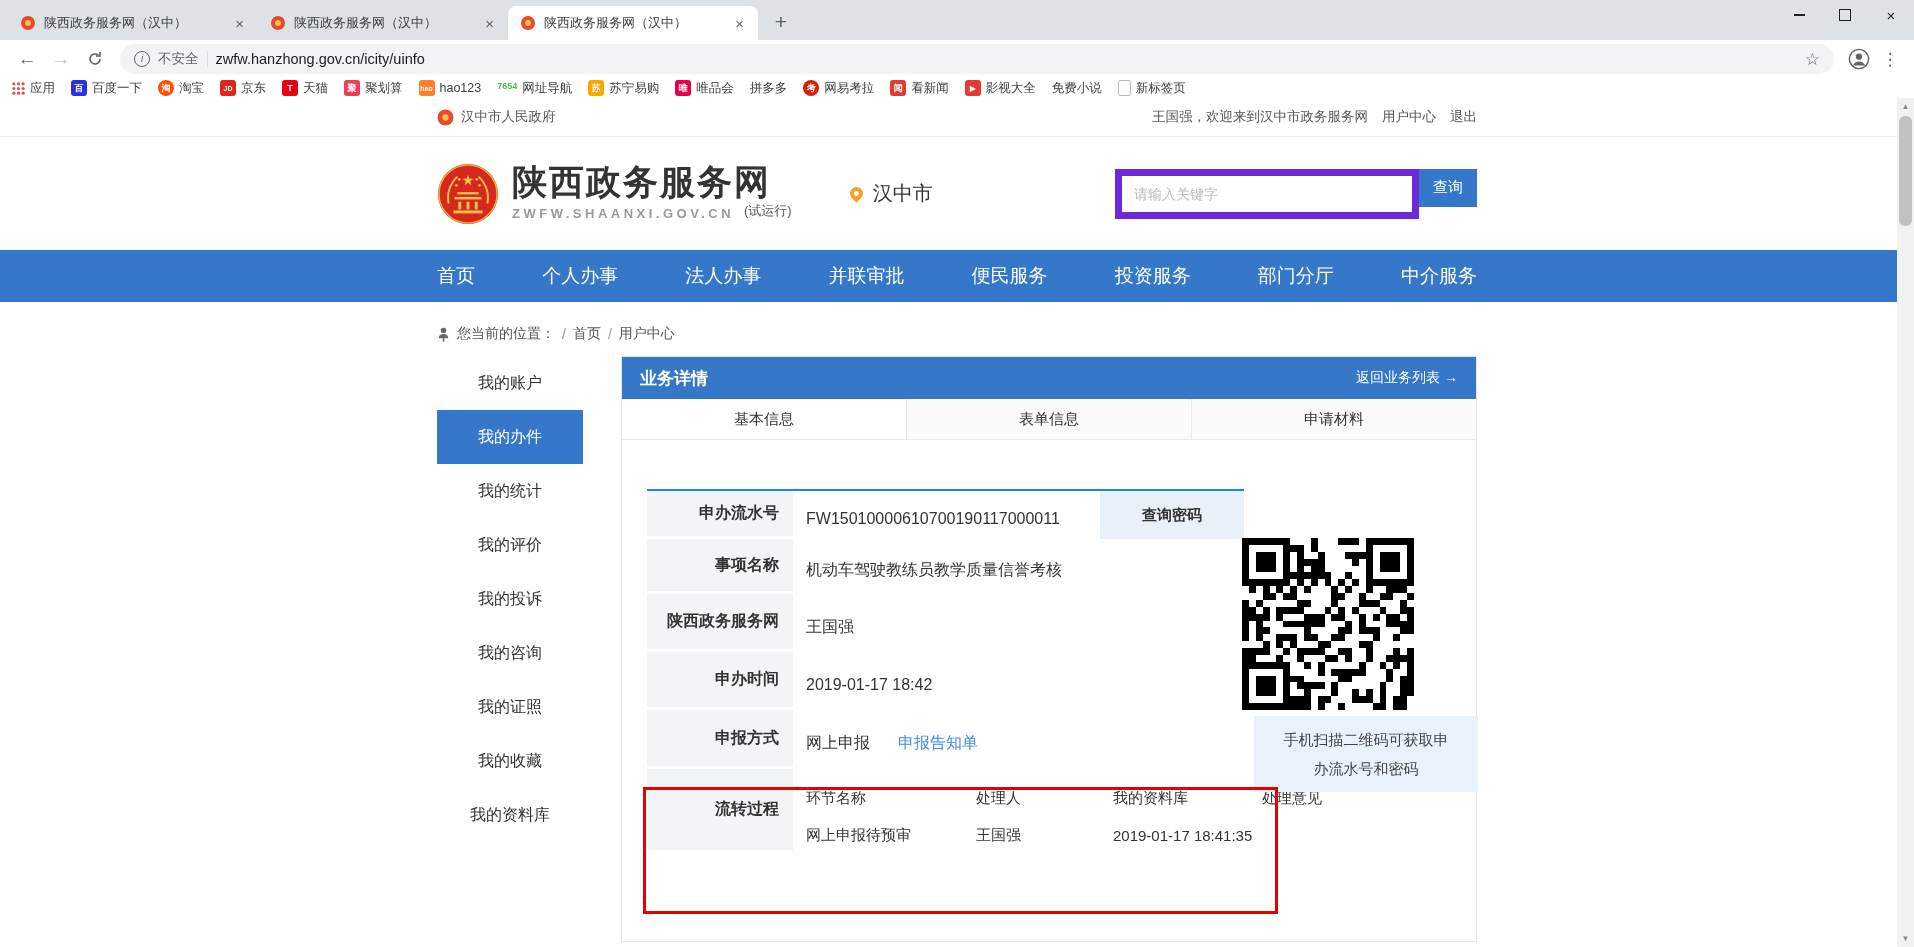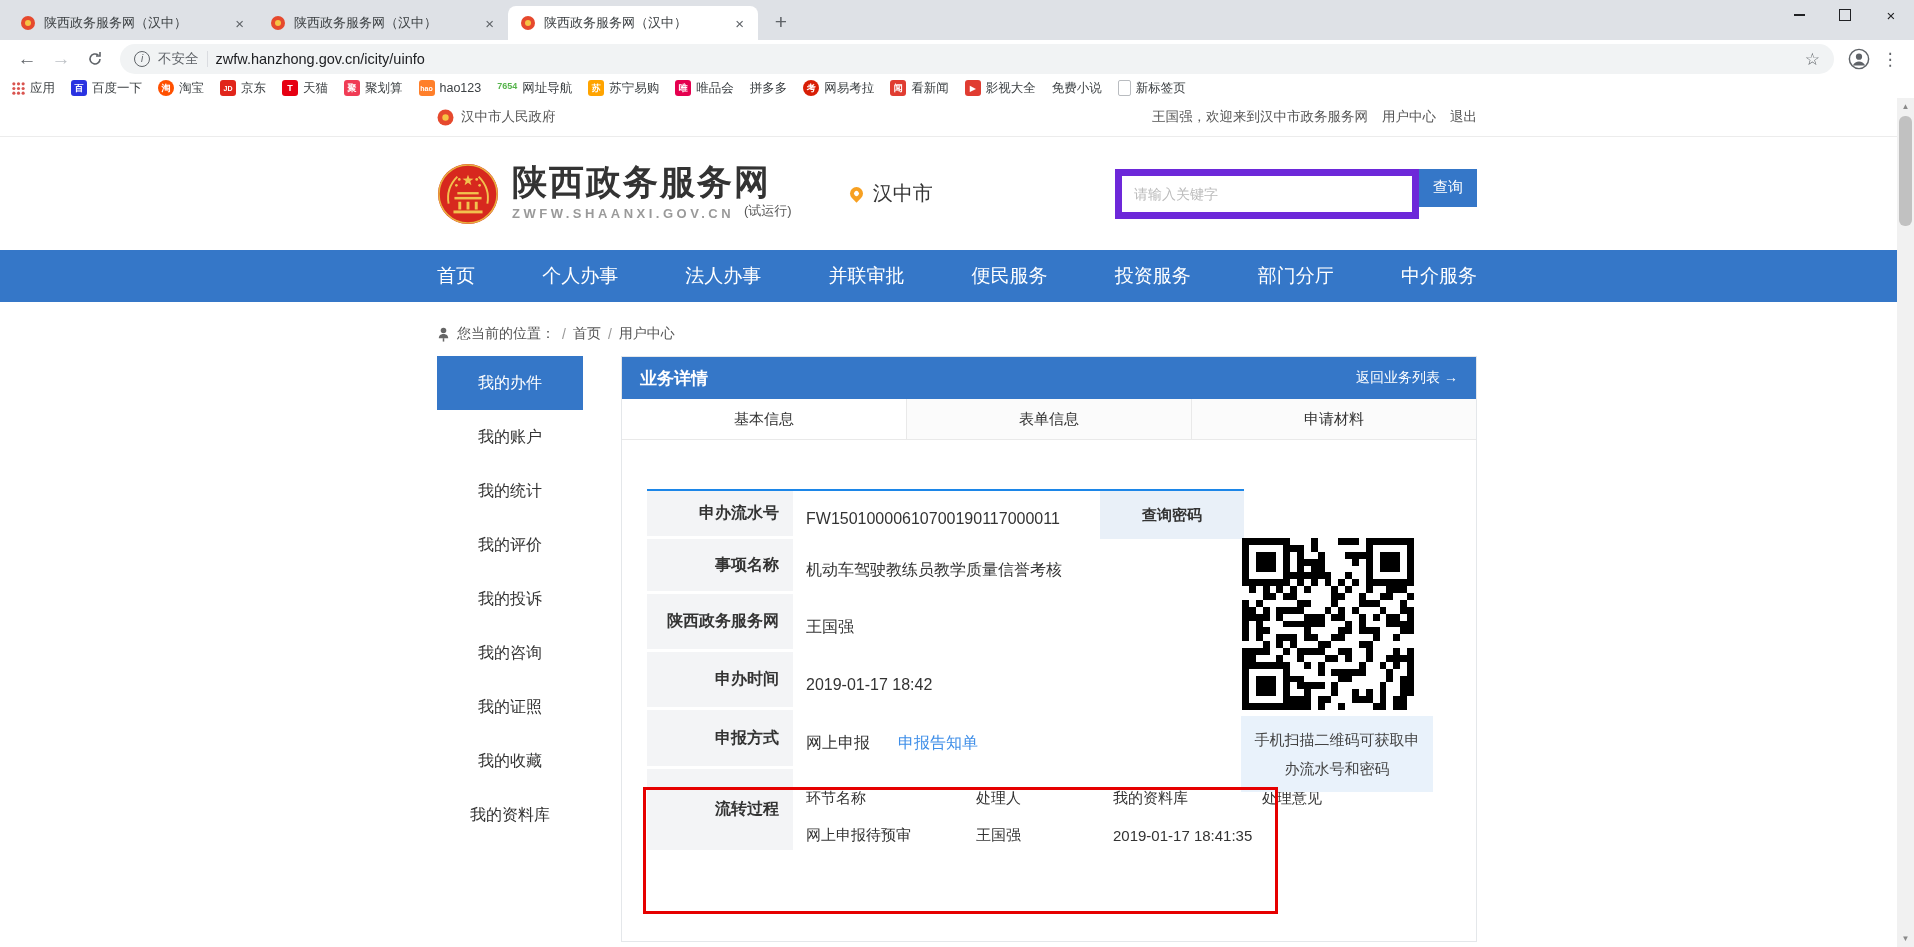--- a/index.html
+++ b/index.html
@@ -95,21 +95,21 @@
   .dextra{width:144px;background:#e9f0f8;display:flex;align-items:center;justify-content:center;font-size:15px;font-weight:bold;color:#333;flex:none;cursor:pointer;}
   .notice-link{color:var(--link-blue);margin-left:28px;cursor:pointer;}
   .dvalue.proc{display:block;padding-top:0;}
   .process-table{width:520px;}
   .ph{display:flex;height:42px;align-items:center;}
   .pr{display:flex;height:32px;align-items:center;}
   .pc{font-size:15px;color:#333;white-space:nowrap;flex:none;}
   .pc-1{width:170px;}.pc-2{width:137px;}.pc-3{width:149px;}.pc-4{flex:1;}
 
   .qr-block{position:absolute;left:620px;top:98px;width:172px;height:172px;}
-  .qr-caption{position:absolute;left:619px;top:276px;width:192px;background:#e9f2fb;text-align:center;font-size:15px;color:#444;padding:9px 0;line-height:29px;}
+  .qr-caption{position:absolute;left:632px;top:276px;width:192px;background:#e9f2fb;text-align:center;font-size:15px;color:#444;padding:9px 16px;line-height:29px;}
   .red-box{position:absolute;left:21px;top:347px;width:629px;height:121px;border:3px solid var(--highlight-red);z-index:5;pointer-events:none;}
 
   .page-scrollbar{position:absolute;right:0;top:0;width:17px;height:849px;background:#f1f1f1;z-index:20;}
   .sb-btn{height:17px;display:flex;align-items:center;justify-content:center;font-size:8px;color:#8a8a8a;cursor:pointer;}
   .sb-btn.bottom{position:absolute;bottom:0;left:0;right:0;}
   .sb-thumb{position:absolute;top:18px;left:2px;width:13px;height:110px;background:#c1c1c1;border-radius:6px;cursor:grab;}
 </style>
 </head>
 <body>
 
@@ -342,22 +342,22 @@
       <span>您当前的位置：</span>
       <span class="crumb-sep">/</span>
       <span class="crumb-link">首页</span>
       <span class="crumb-sep">/</span>
       <span class="crumb-link">用户中心</span>
     </div>
   </div>
 
   <div class="container content">
     <div class="sidebar">
+        <div class="sidebar-item">我的账户</div>
         <div class="sidebar-item active">我的办件</div>
-        <div class="sidebar-item">我的账户</div>
         <div class="sidebar-item">我的统计</div>
         <div class="sidebar-item">我的评价</div>
         <div class="sidebar-item">我的投诉</div>
         <div class="sidebar-item">我的咨询</div>
         <div class="sidebar-item">我的证照</div>
         <div class="sidebar-item">我的收藏</div>
         <div class="sidebar-item">我的资料库</div>
       </div>
 
     <div class="panel">

